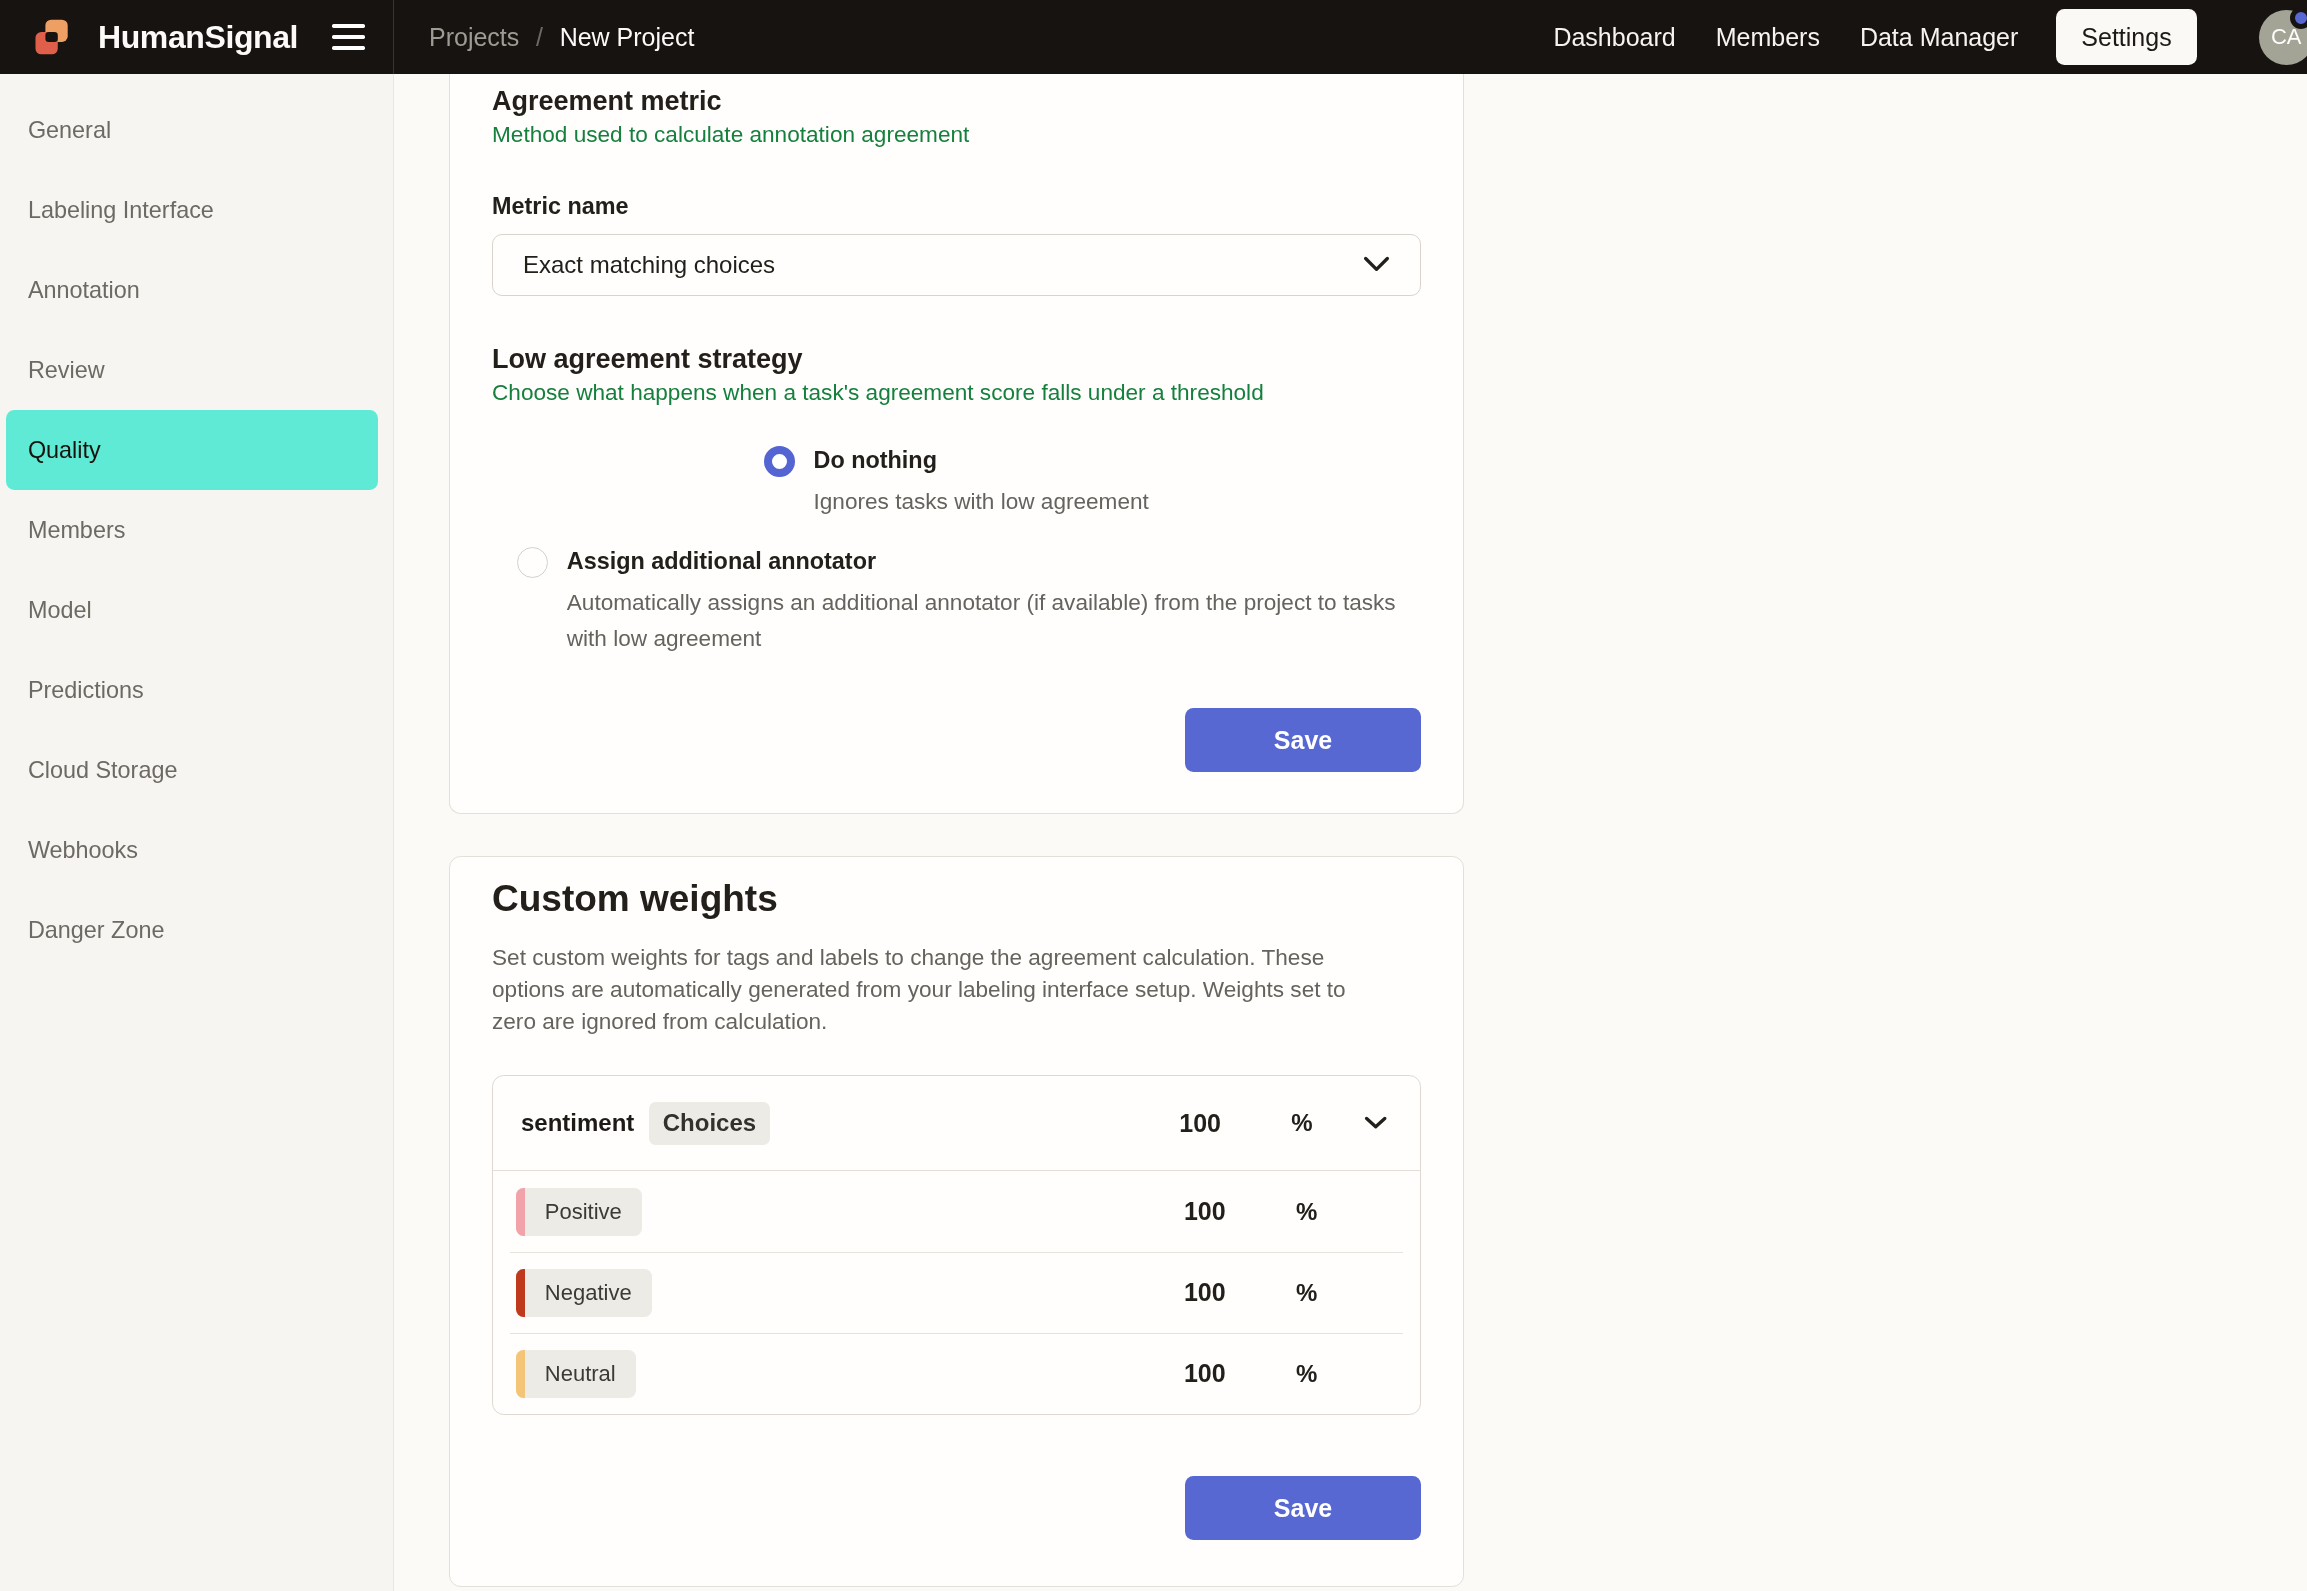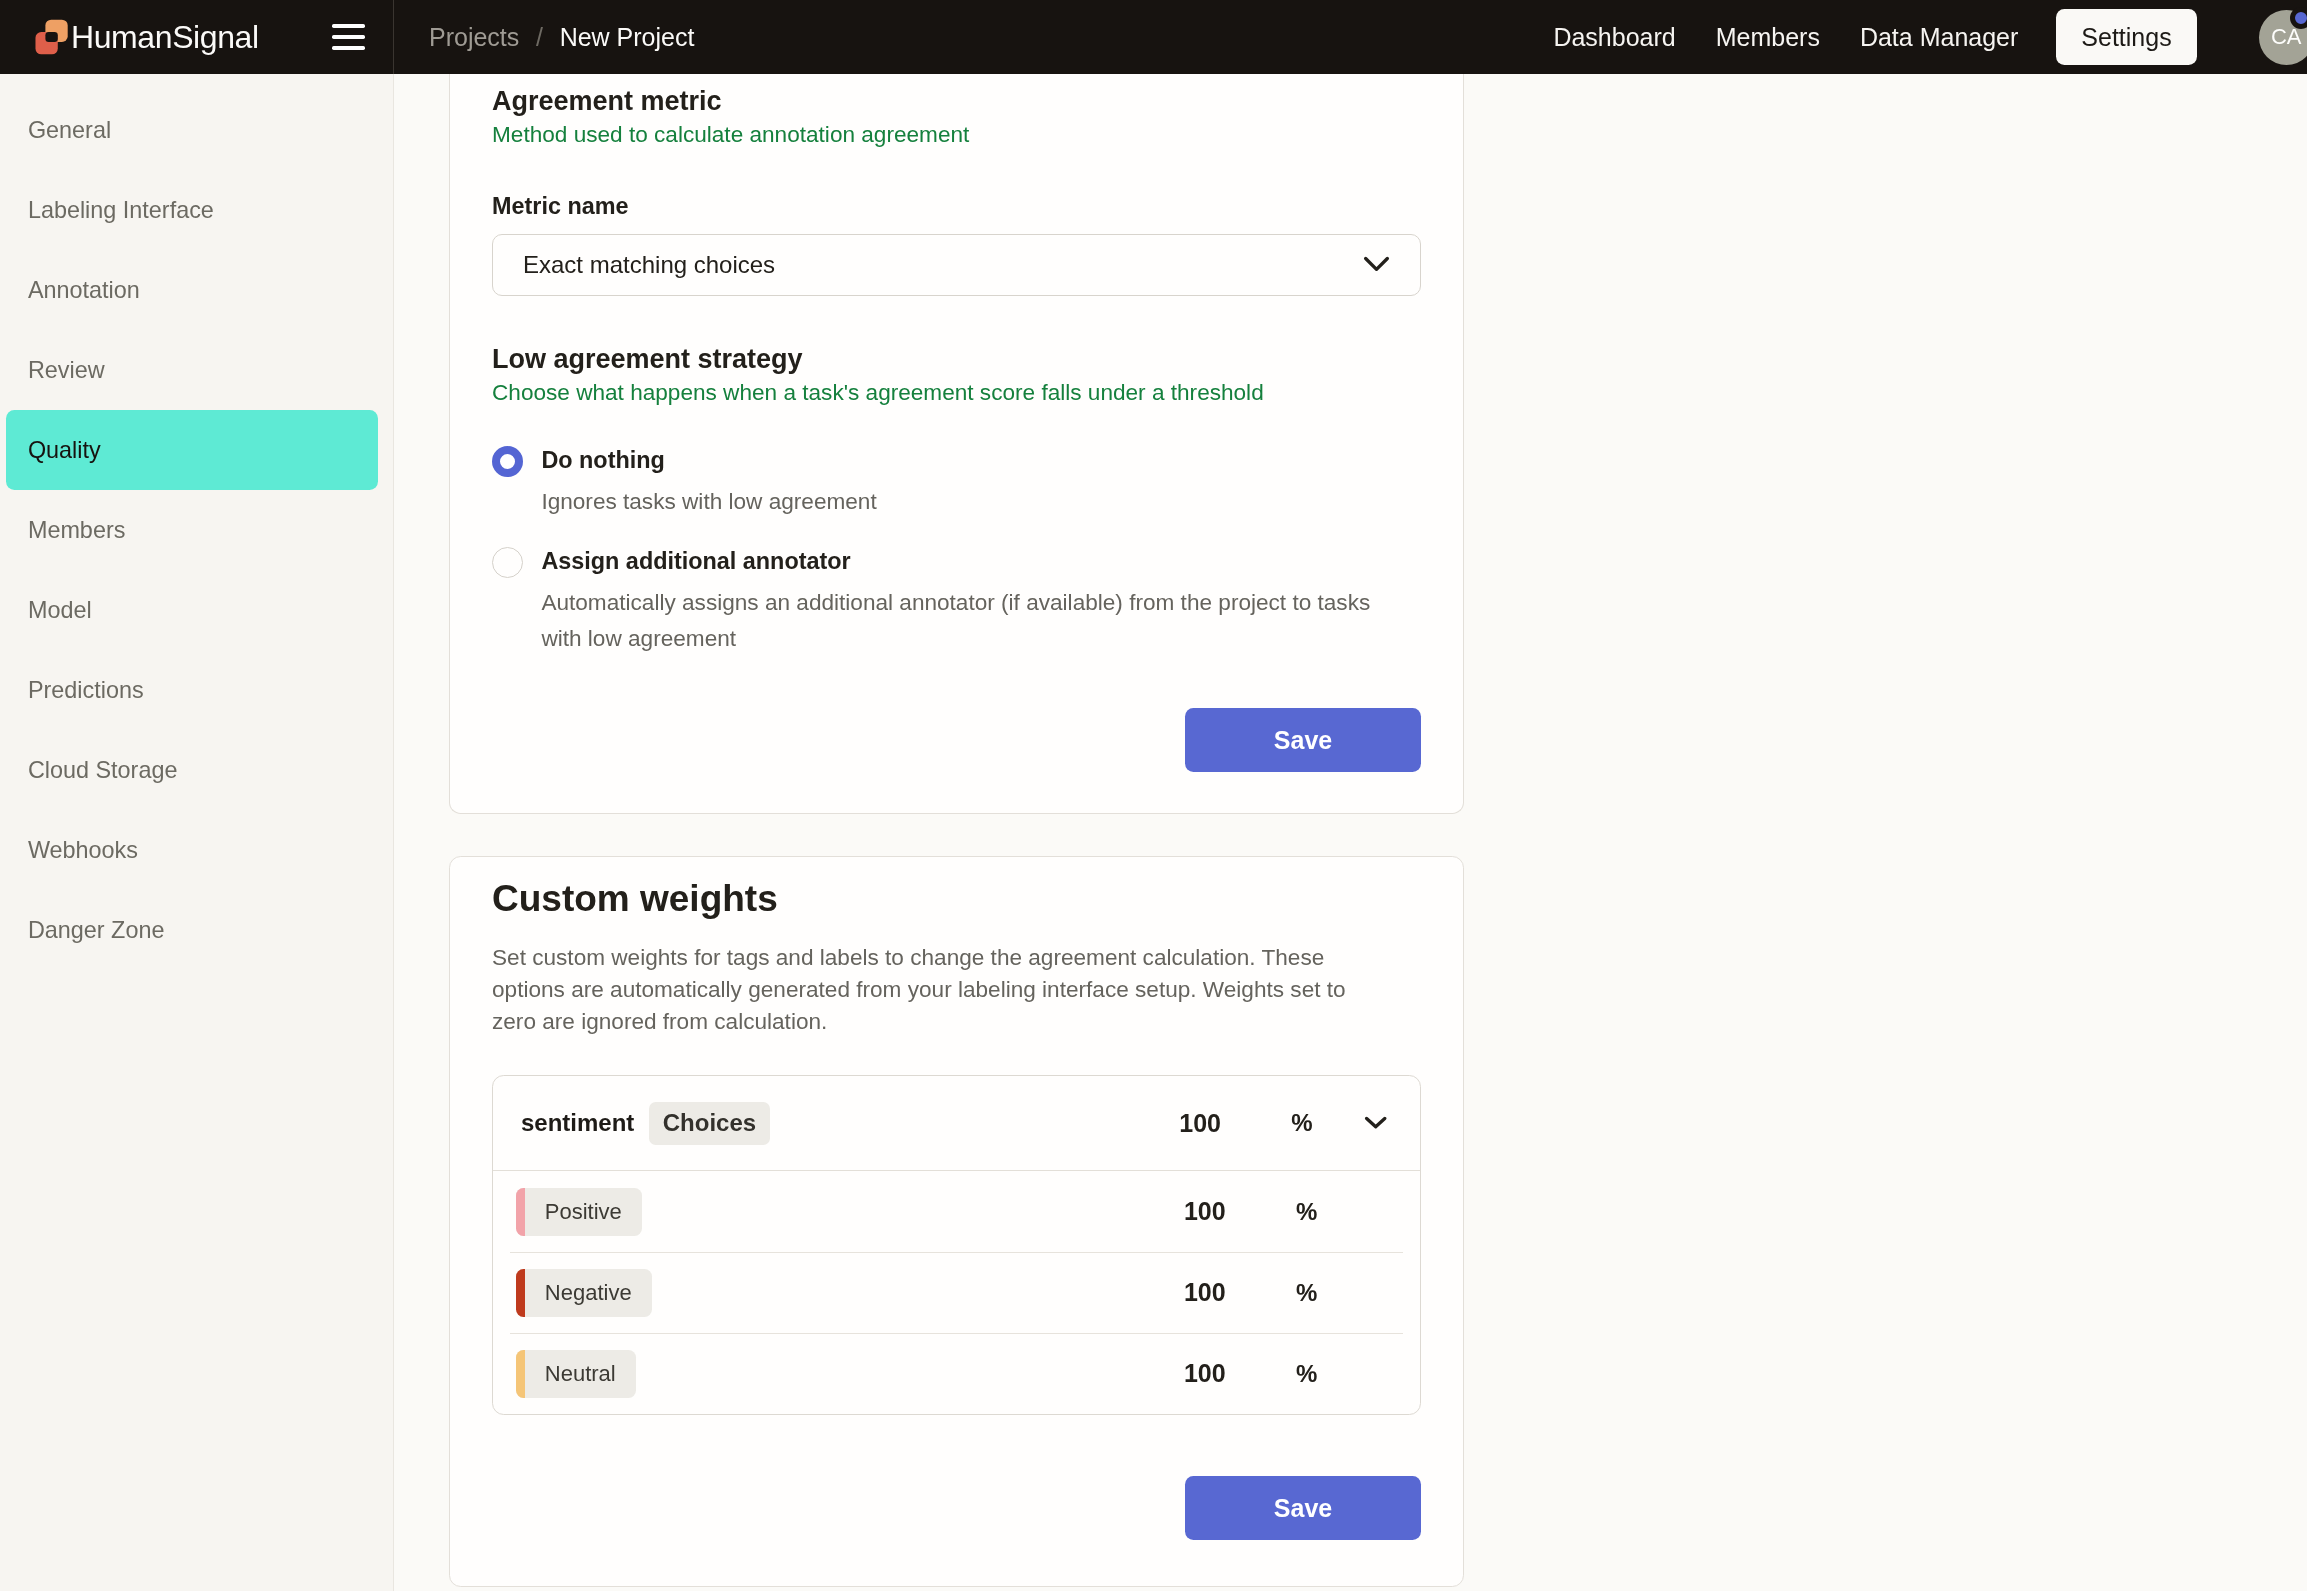--- a/index.html
+++ b/index.html
@@ -3,21 +3,21 @@
 <meta charset="utf-8">
 <style>
   * { box-sizing: border-box; margin: 0; padding: 0; }
   html,body { width:2307px; height:1592px; overflow:hidden; }
   body { font-family:"Liberation Sans", sans-serif; background:#fbfaf7; color:#23201b; }
 
   
   header { height:74px; background:#171310; display:flex; align-items:stretch; position:relative; z-index:5; }
   .nav-left { width:394px; flex:none; border-right:0.8px solid #3a3530; display:flex; align-items:center; }
   .logo-mark { width:38px; height:38px; margin-left:33px; flex:none; }
-  .brand { margin-left:0; font-size:32px; font-weight:400; color:#fbfaf8; letter-spacing:-0.4px; white-space:nowrap; }
+  .brand { margin-left:27px; font-size:32px; font-weight:700; color:#fbfaf8; letter-spacing:-0.4px; white-space:nowrap; }
   .hamburger { margin-left:auto; margin-right:28px; width:33px; display:flex; flex-direction:column; gap:6.7px; cursor:pointer; }
   .hamburger i { display:block; height:4.2px; border-radius:1.7px; background:#ffffff; }
   .breadcrumb { display:flex; align-items:center; gap:16.7px; margin-left:35px; font-size:25px; white-space:nowrap; }
   .bc-section { color:#9f9b94; cursor:pointer; }
   .bc-sep { color:#6e6a63; }
   .bc-current { color:#fbfaf8; font-weight:500; }
   .nav-right { margin-left:auto; display:flex; align-items:center; }
   .nav-link { color:#f6f4f1; font-size:25px; font-weight:500; margin-left:40px; cursor:pointer; white-space:nowrap; }
   .settings-pill { margin-left:38px; background:#faf9f6; color:#1d1a16; font-size:25px; font-weight:500;
                    padding:13.4px 25px; border-radius:8.4px; cursor:pointer; white-space:nowrap; }
@@ -41,21 +41,21 @@
   .card-agreement { border-top:none; border-top-left-radius:0; border-top-right-radius:0;
                     height:740px; padding:11.7px 42px 0; overflow:hidden; }
   .section-title { font-size:27px; font-weight:700; color:#23201b; }
   .muted { font-size:22.6px; color:#15803d; margin-top:2px; line-height:1.45; }
   .field-label { margin-top:42px; font-size:23.4px; font-weight:700; color:#23201b; }
   .select { margin-top:13.4px; height:62px; border:0.8px solid #d8d4cd; border-radius:10px; background:#fffefd;
             display:flex; align-items:center; justify-content:space-between; padding:0 30px;
             font-size:24px; color:#23201b; cursor:pointer; }
   .strategy-title { margin-top:48px; }
   .options { margin-top:35px; }
-  .option { display:flex; gap:18.4px; }
+  .option { display:flex; gap:18.4px;justify-content:center; }
   .option + .option { margin-top:25px; }
   .radio { width:31px; height:31px; border-radius:50%; flex:none; margin-top:1.7px; cursor:pointer; }
   .radio.on  { border:8.4px solid #5465d3; background:#ffffff; }
   .radio.off { border:1.7px solid #d5d1ca; background:#fffefd; }
   .option-label { font-size:23.4px; font-weight:700; color:#23201b; padding-top:2.5px; }
   .option-desc { font-size:22.6px; color:#65635d; margin-top:10px; line-height:1.6; white-space:pre-line; }
   .save-row { position:absolute; right:42px; }
   .card-agreement .save-row { top:634px; }
   .card-weights  .save-row { top:619px; }
   .btn-save { width:236px; height:64px; background:#5868d2; color:#ffffff; font-size:25px; font-weight:700;

